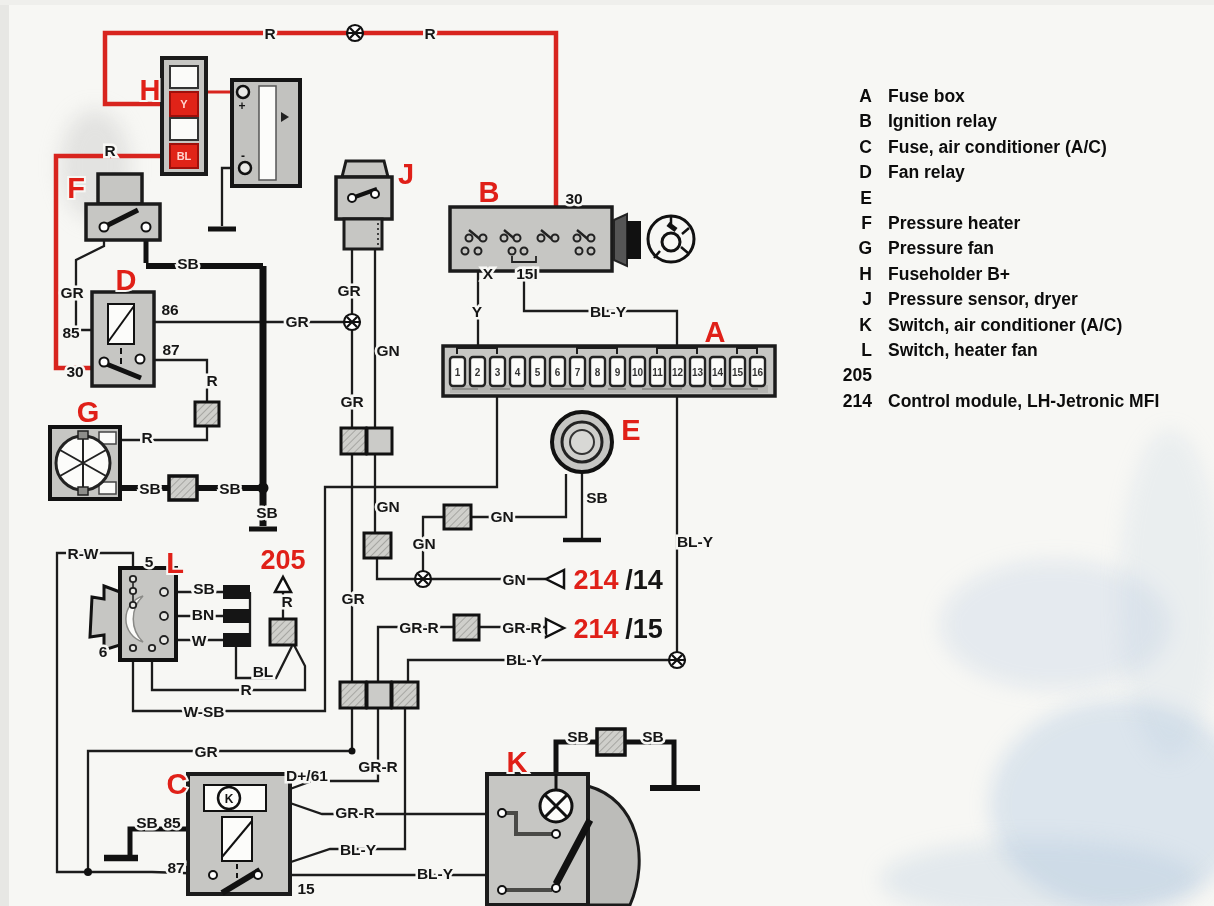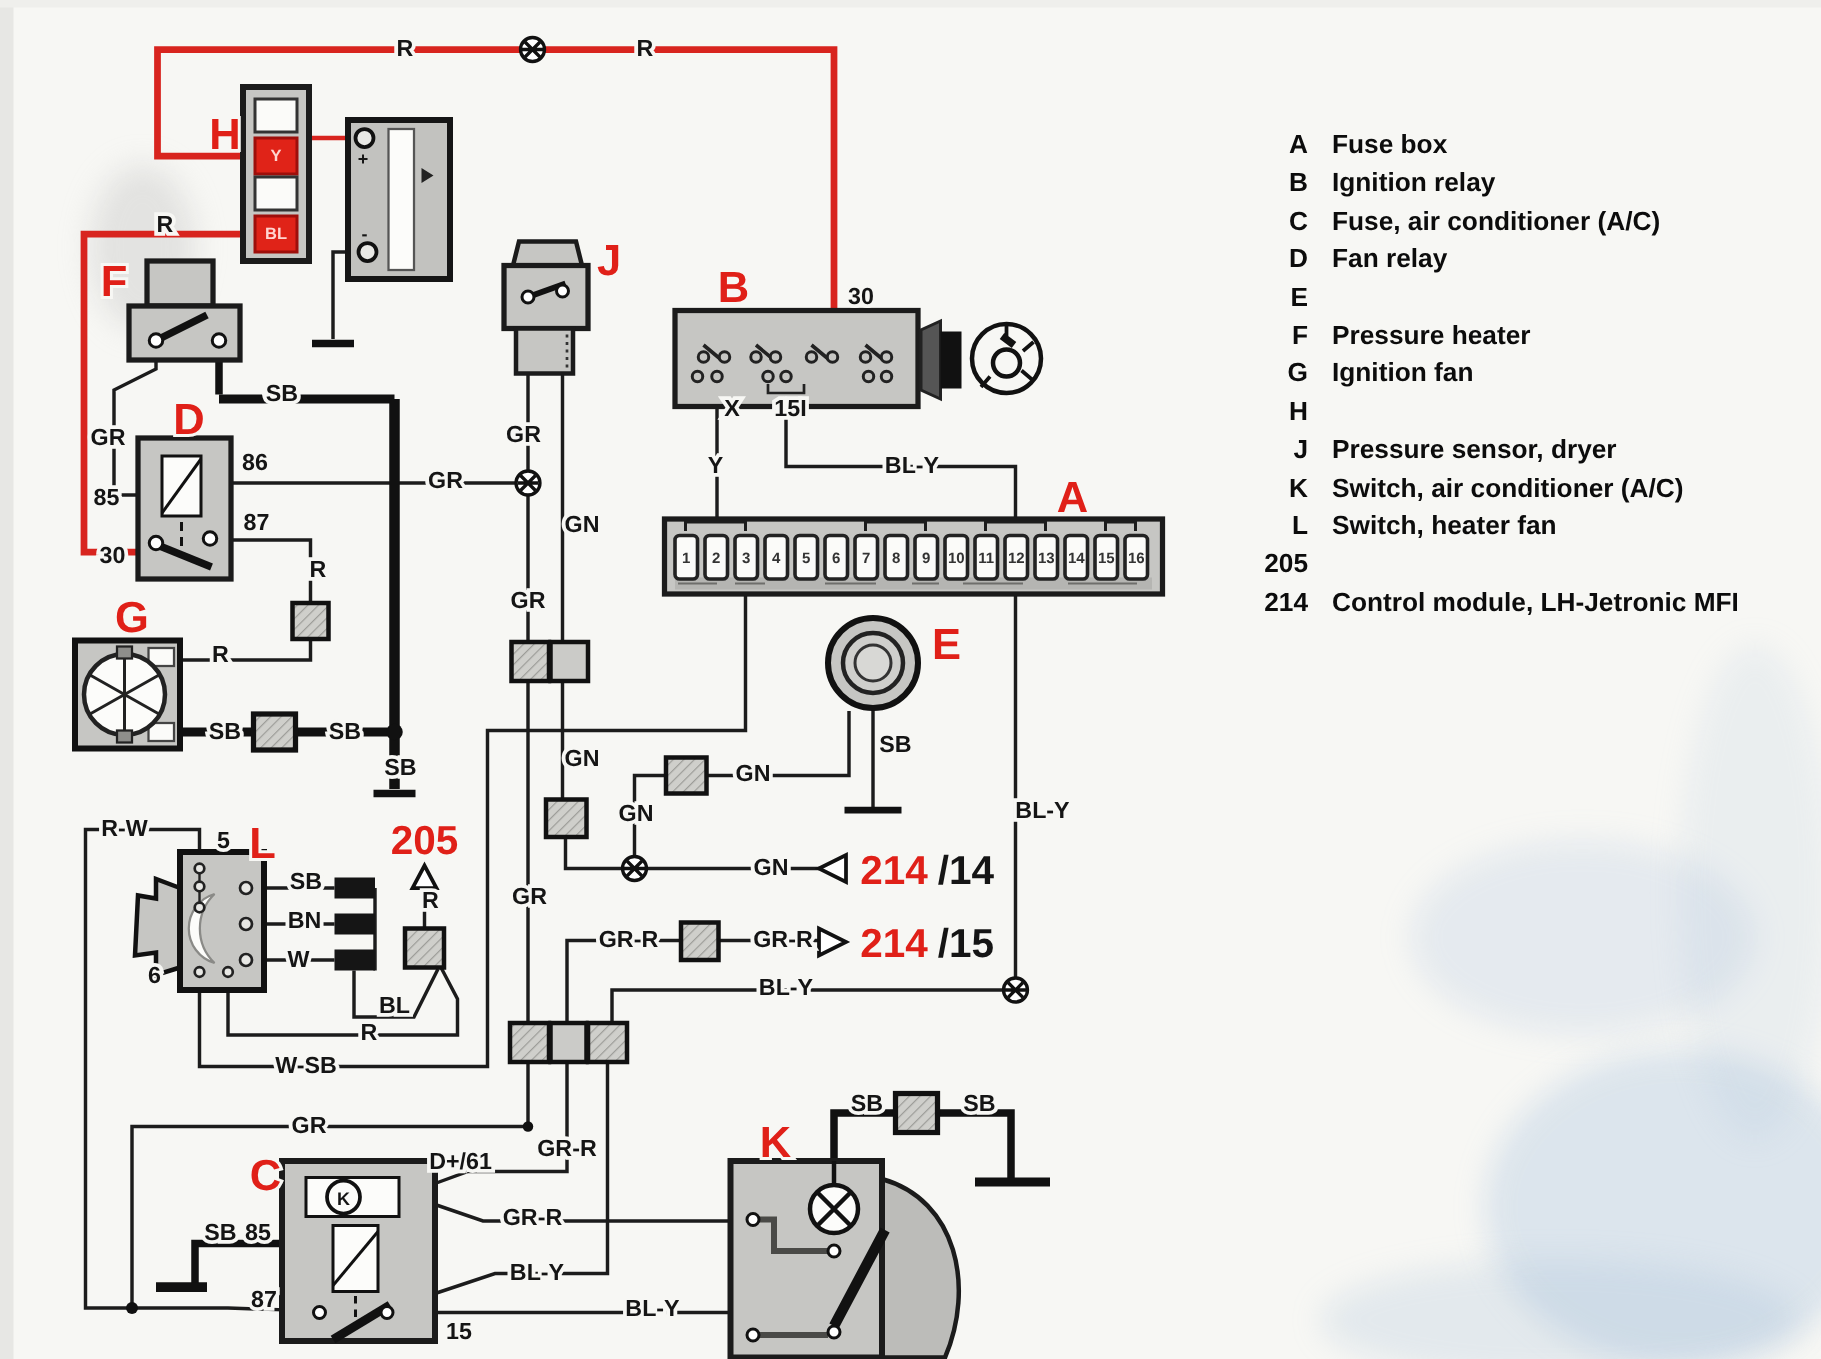--- a/index.html
+++ b/index.html
@@ -487,24 +487,25 @@
         </div>
         <div class="lg-row">
           <span class="lg-key">E</span>
         </div>
         <div class="lg-row">
           <span class="lg-key">F</span>
           <span class="lg-label">Pressure heater</span>
         </div>
         <div class="lg-row">
           <span class="lg-key">G</span>
-          <span class="lg-label">Ignition fan</span>
+          <span class="lg-label">Pressure fan</span>
         </div>
         <div class="lg-row">
           <span class="lg-key">H</span>
+          <span class="lg-label">Fuseholder B+</span>
         </div>
         <div class="lg-row">
           <span class="lg-key">J</span>
           <span class="lg-label">Pressure sensor, dryer</span>
         </div>
         <div class="lg-row">
           <span class="lg-key">K</span>
           <span class="lg-label">Switch, air conditioner (A/C)</span>
         </div>
         <div class="lg-row">

